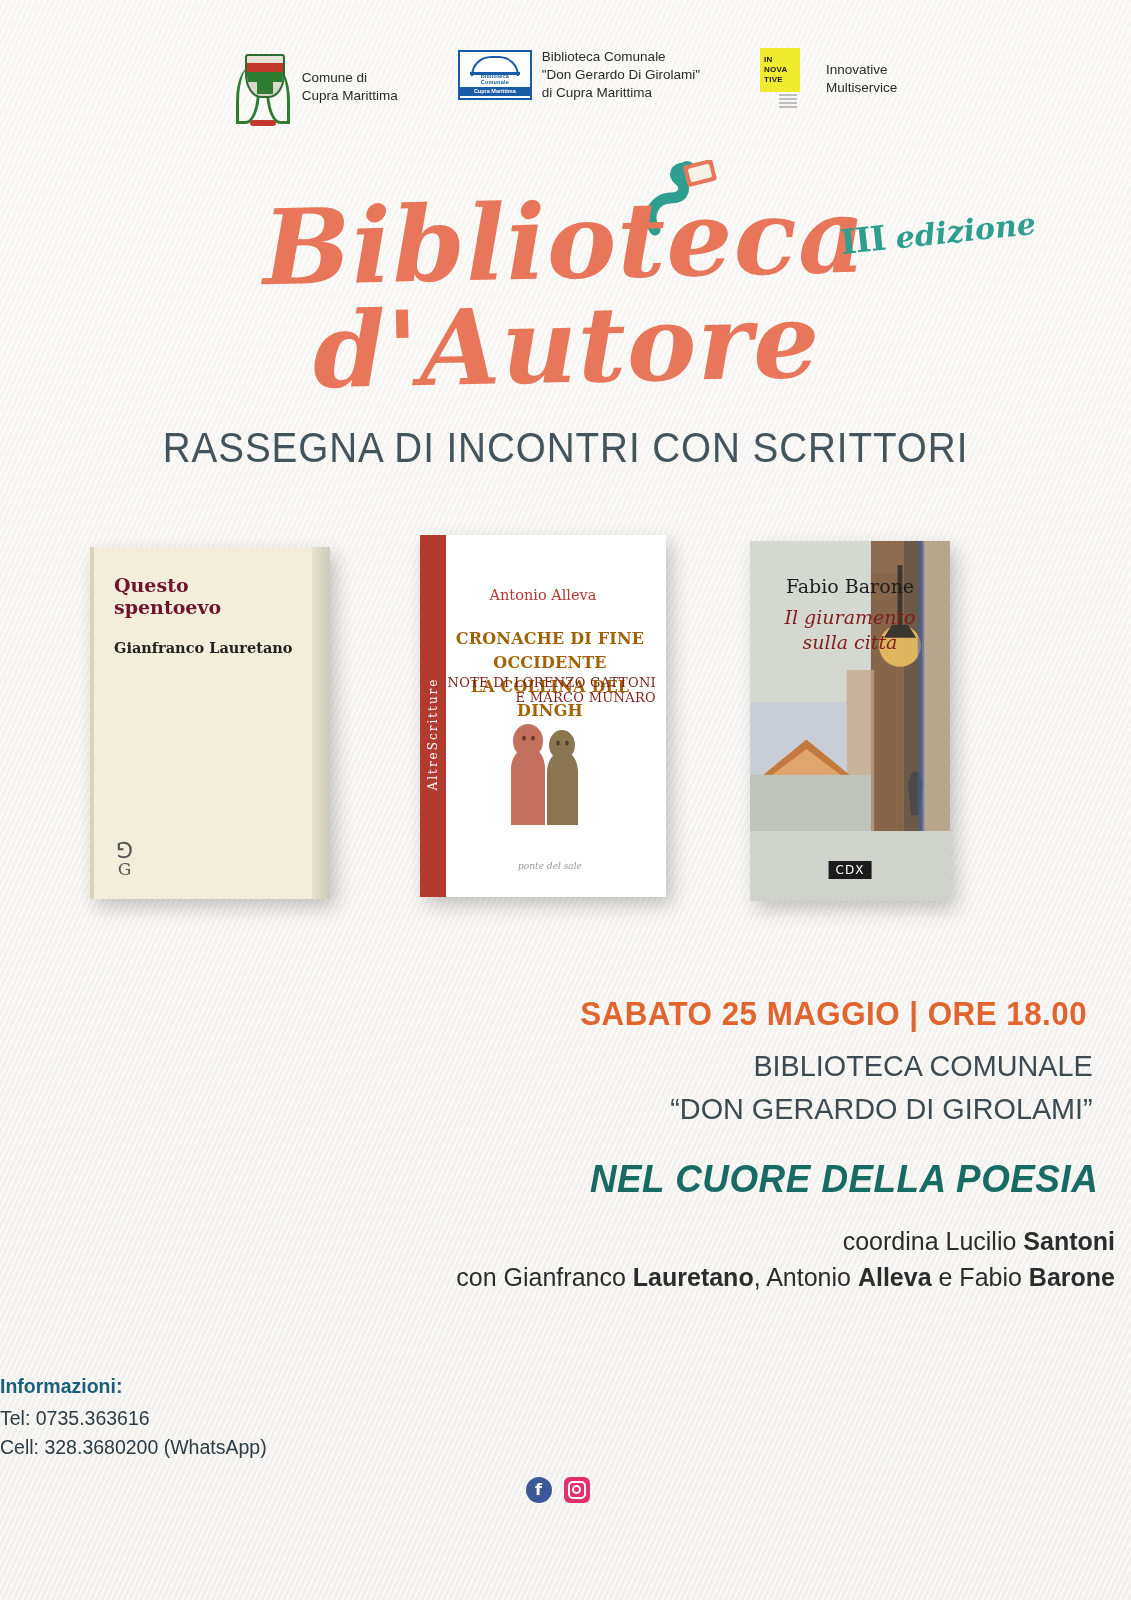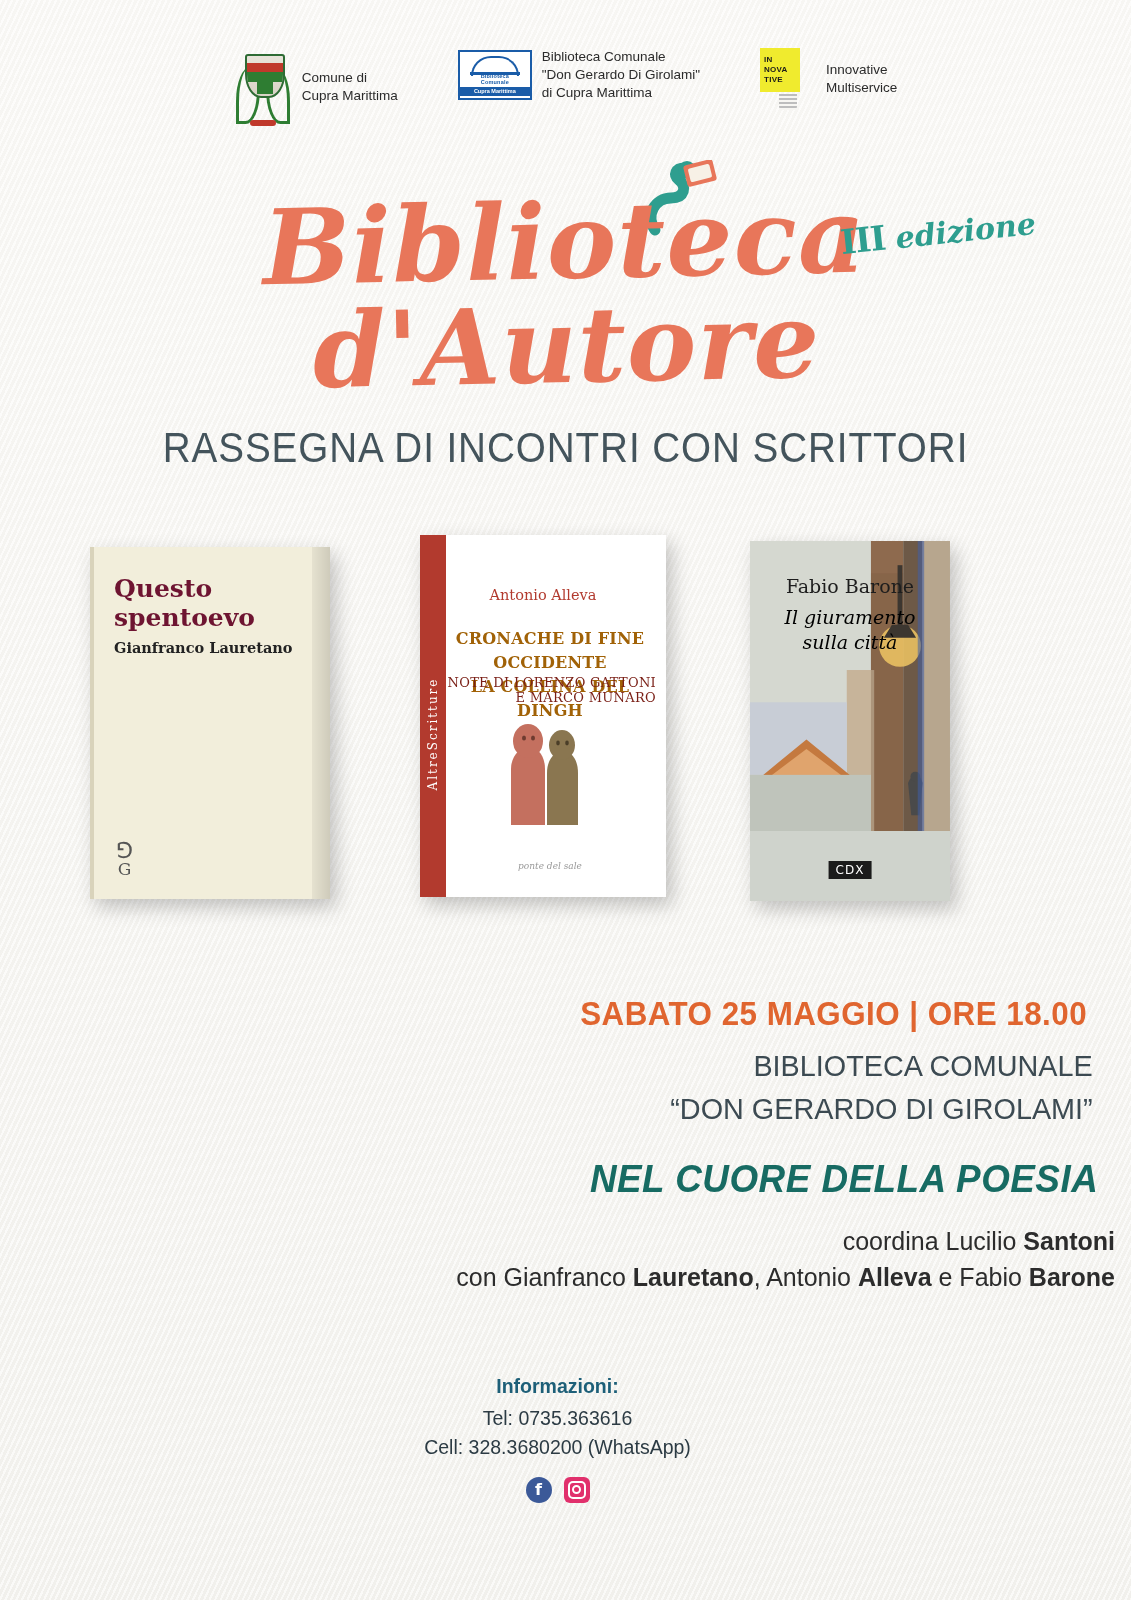--- a/index.html
+++ b/index.html
@@ -271,21 +271,21 @@
     right: 0; top: 0; bottom: 0;
     width: 18px;
     background: linear-gradient(90deg, rgba(0,0,0,0.05), rgba(0,0,0,0.15));
   }
   .b1-title {
     position: absolute;
     left: 20px;
     top: 28px;
     font-family: "DejaVu Serif", serif;
     font-weight: bold;
-    font-size: 25px;
+    font-size: 19px;
     color: #6e1431;
     line-height: 1.15;
   }
   .b1-author {
     position: absolute;
     left: 20px;
     top: 92px;
     font-family: "DejaVu Serif", serif;
     font-weight: bold;
     font-size: 14.5px;
@@ -390,21 +390,21 @@
     color: #1d1d1d;
     z-index: 4;
   }
   .b3-title {
     position: absolute;
     top: 64px; left: 0; right: 0;
     text-align: center;
     font-family: "DejaVu Serif", serif;
     font-style: italic;
     font-size: 19px;
-    color: #000000;
+    color: #7f1d1d;
     line-height: 1.3;
     z-index: 4;
   }
   .b3-logo {
     position: absolute;
     bottom: 22px;
     left: 50%;
     transform: translateX(-50%);
     background: #1b1b1b;
     color: #fff;
@@ -453,21 +453,21 @@
     line-height: 1.45;
   }
   .speakers b { font-weight: bold; }
 
   
   .info {
     position: absolute;
     top: 1375px;
     left: 0;
     right: 16px;
-    text-align: center;
+    text-align: left;
     color: #2c3b44;
   }
   .info-head {
     font-size: 19.5px;
     font-weight: bold;
     color: #1d5f78;
     margin-bottom: 6px;
   }
   .info-line {
     font-size: 19.5px;

